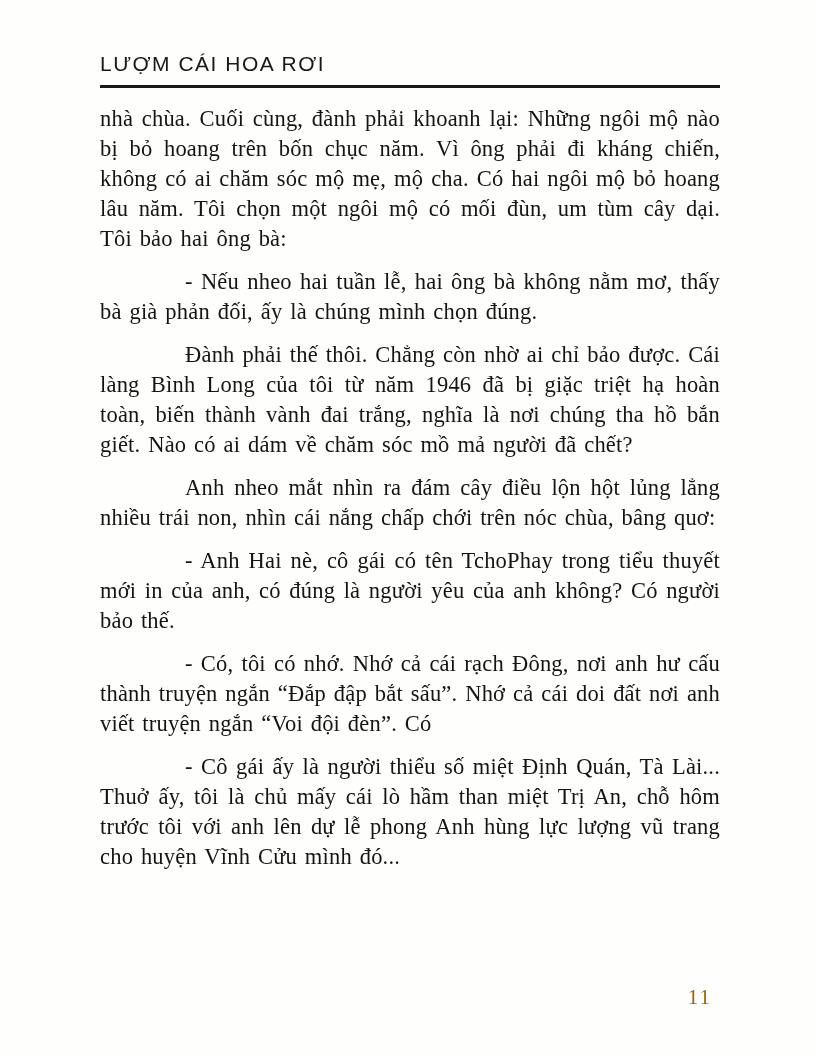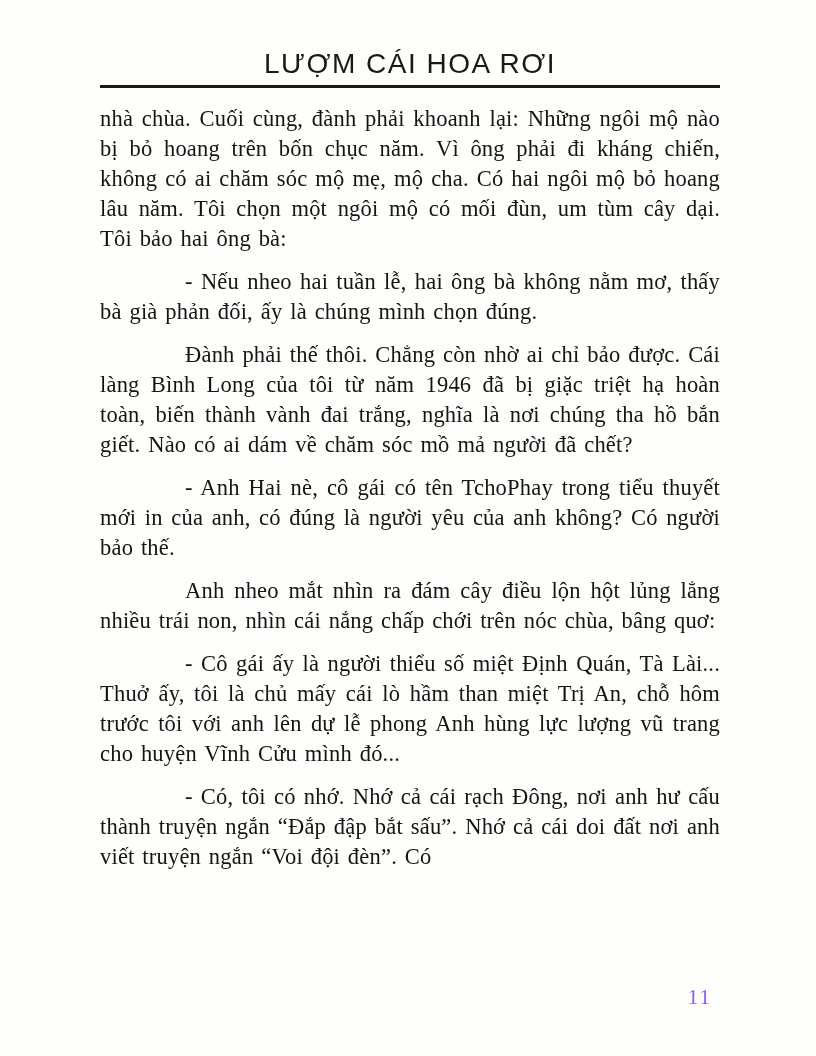--- a/index.html
+++ b/index.html
@@ -19,26 +19,25 @@
     box-sizing: border-box;
   }
   .header {
     position: absolute;
     left: 100px;
     top: 52px;
     width: 620px;
   }
   .running-head {
     font-family: "Liberation Sans", "DejaVu Sans", sans-serif;
-    font-size: 28px;
+    font-size: 21px;
     letter-spacing: 1.5px;
     font-weight: 500;
     color: #1a1917;
     line-height: 24px;
-    text-align: center;
   }
   .header-rule {
     margin-top: 9px;
     height: 3px;
     background: #1a1917;
     border: none;
   }
   .body-text {
     position: absolute;
     left: 100px;
@@ -55,38 +54,38 @@
   }
   .body-text p.indent {
     text-indent: 85px;
   }
   .page-number {
     position: absolute;
     right: 104px;
     bottom: 46px;
     font-size: 21px;
     letter-spacing: 2px;
-    color: #8b5cf6;
+    color: #a16207;
   }
 </style>
 </head>
 <body>
 
 <div class="page">
 
   <div class="header">
     <div class="running-head">LƯỢM CÁI HOA RƠI</div>
     <div class="header-rule"></div>
   </div>
 
   <div class="body-text">
     <p>nhà chùa. Cuối cùng, đành phải khoanh lại: Những ngôi mộ nào bị bỏ hoang trên bốn chục năm. Vì ông phải đi kháng chiến, không có ai chăm sóc mộ mẹ, mộ cha. Có hai ngôi mộ bỏ hoang lâu năm. Tôi chọn một ngôi mộ có mối đùn, um tùm cây dại. Tôi bảo hai ông bà:</p>
     <p class="indent">- Nếu nheo hai tuần lễ, hai ông bà không nằm mơ, thấy bà già phản đối, ấy là chúng mình chọn đúng.</p>
     <p class="indent">Đành phải thế thôi. Chẳng còn nhờ ai chỉ bảo được. Cái làng Bình Long của tôi từ năm 1946 đã bị giặc triệt hạ hoàn toàn, biến thành vành đai trắng, nghĩa là nơi chúng tha hồ bắn giết. Nào có ai dám về chăm sóc mồ mả người đã chết?</p>
+    <p class="indent">Anh nheo mắt nhìn ra đám cây điều lộn hột lủng lẳng nhiều trái non, nhìn cái nắng chấp chới trên nóc chùa, bâng quơ:</p>
     <p class="indent">- Anh Hai nè, cô gái có tên TchoPhay trong tiểu thuyết mới in của anh, có đúng là người yêu của anh không? Có người bảo thế.</p>
-    <p class="indent">Anh nheo mắt nhìn ra đám cây điều lộn hột lủng lẳng nhiều trái non, nhìn cái nắng chấp chới trên nóc chùa, bâng quơ:</p>
+    <p class="indent">- Có, tôi có nhớ. Nhớ cả cái rạch Đông, nơi anh hư cấu thành truyện ngắn “Đắp đập bắt sấu”. Nhớ cả cái doi đất nơi anh viết truyện ngắn “Voi đội đèn”. Có</p>
     <p class="indent">- Cô gái ấy là người thiểu số miệt Định Quán, Tà Lài... Thuở ấy, tôi là chủ mấy cái lò hầm than miệt Trị An, chỗ hôm trước tôi với anh lên dự lễ phong Anh hùng lực lượng vũ trang cho huyện Vĩnh Cửu mình đó...</p>
-    <p class="indent">- Có, tôi có nhớ. Nhớ cả cái rạch Đông, nơi anh hư cấu thành truyện ngắn “Đắp đập bắt sấu”. Nhớ cả cái doi đất nơi anh viết truyện ngắn “Voi đội đèn”. Có</p>
   </div>
 
   <div class="page-number">11</div>
 
 </div>
 
 </body></html>

